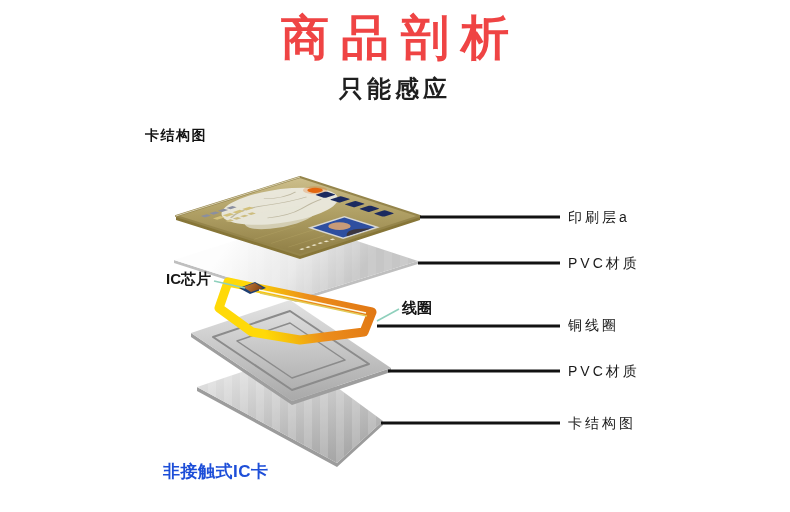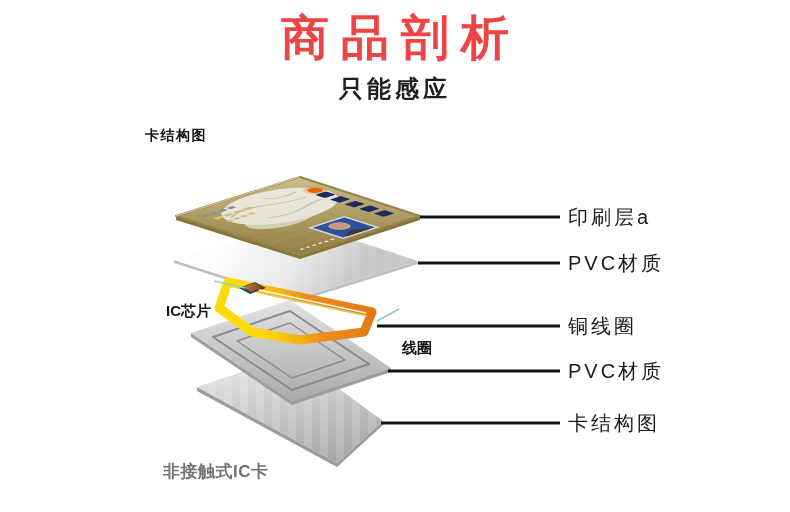--- a/index.html
+++ b/index.html
@@ -18,30 +18,30 @@
   .subtitle{
     top:74px;left:0;width:790px;display:flex;justify-content:center;gap:34px;
     font-size:24px;font-weight:600;color:#1f1f1f;letter-spacing:4px;line-height:30px;
   }
   .struct-heading{
     top:123px;left:145px;font-size:14px;font-weight:700;color:#131313;
     letter-spacing:1.5px;line-height:24px;white-space:nowrap;
   }
   .diagram-svg{top:0;left:0;width:790px;height:512px;}
   .callout{
-    font-size:15px;font-weight:700;color:#161616;line-height:18px;white-space:nowrap;margin-top:32px;
+    font-size:15px;font-weight:700;color:#161616;line-height:18px;white-space:nowrap;
   }
   .chip-callout{top:270px;left:166px;}
-  .coil-callout{top:307px;left:402px;}
+  .coil-callout{top:299px;left:402px;}
   .diagram-caption{
-    top:461px;left:163px;font-size:17px;font-weight:700;color:#737373;
+    top:461px;left:163px;font-size:17px;font-weight:700;color:#1d4ed8;
     letter-spacing:0.5px;line-height:22px;white-space:nowrap;
   }
   .layer-label{
-    left:568px;height:24px;line-height:24px;font-size:20px;color:#1a1a1a;
+    left:568px;height:24px;line-height:24px;font-size:14px;color:#1a1a1a;
     letter-spacing:3px;white-space:nowrap;
   }
   .ll-0{top:205px;} .ll-1{top:251px;} .ll-2{top:314px;font-family:Liberation Serif, serif;} .ll-3{top:359px;} .ll-4{top:411px;}
 </style>
 </head>
 <body>
 
 <div class="abs page-title">商品剖析</div>
 
 <div class="abs subtitle">

